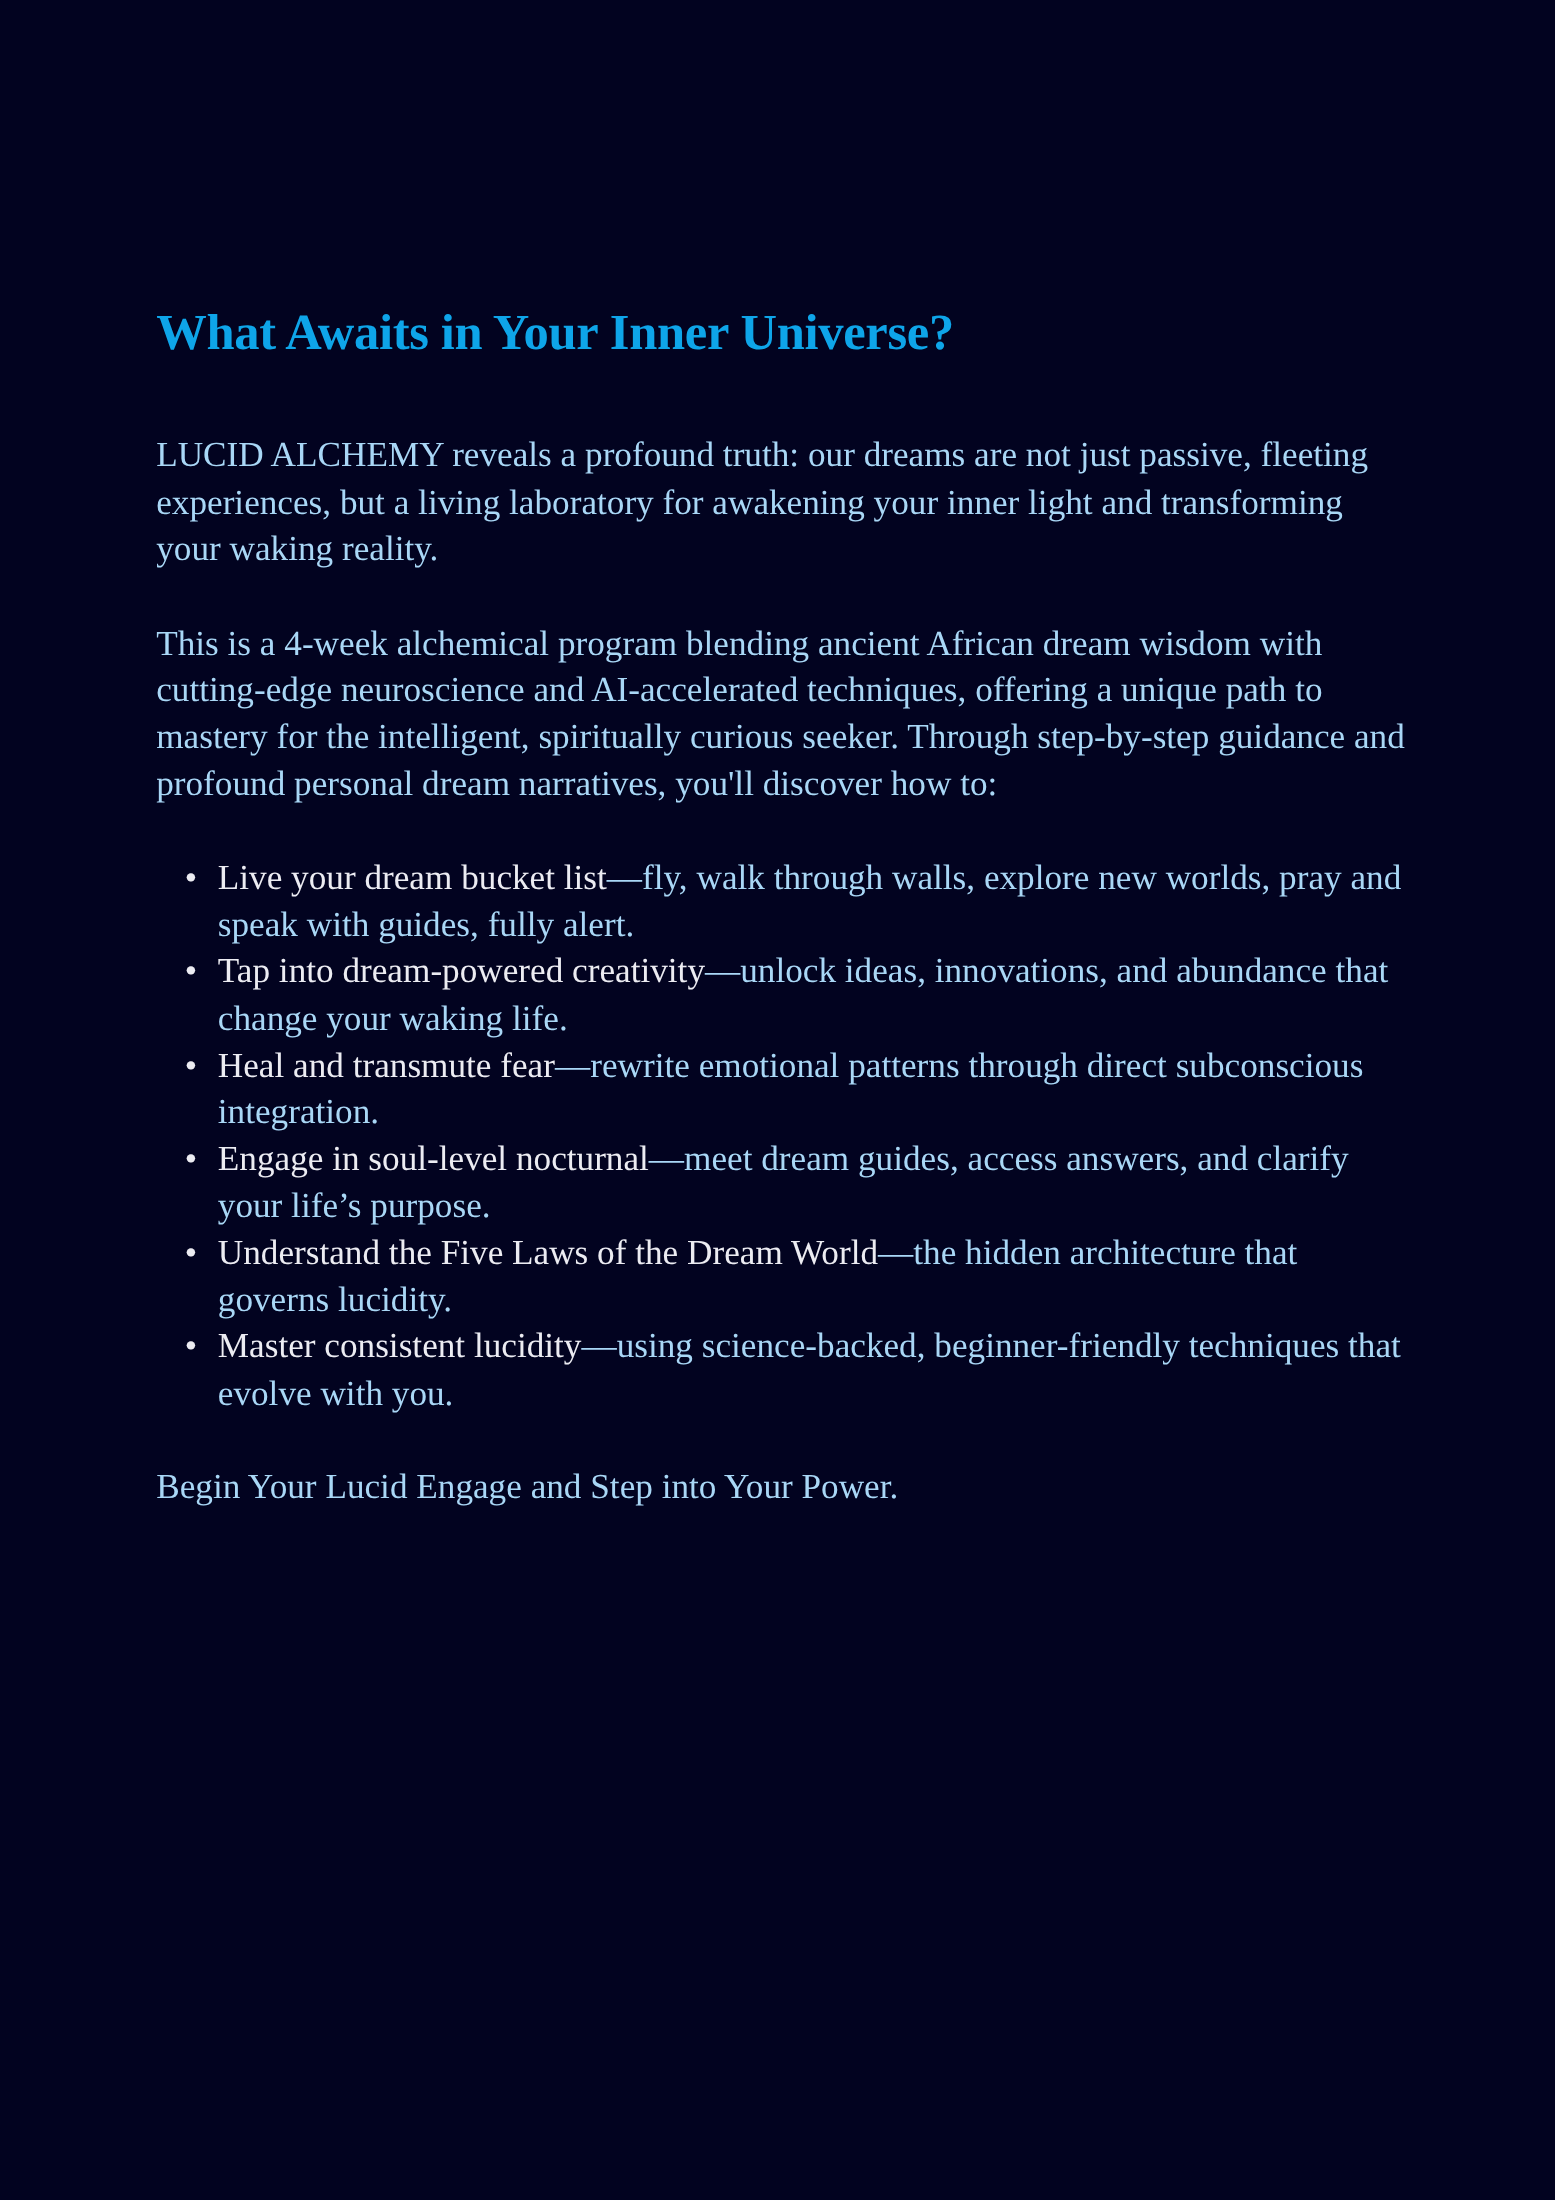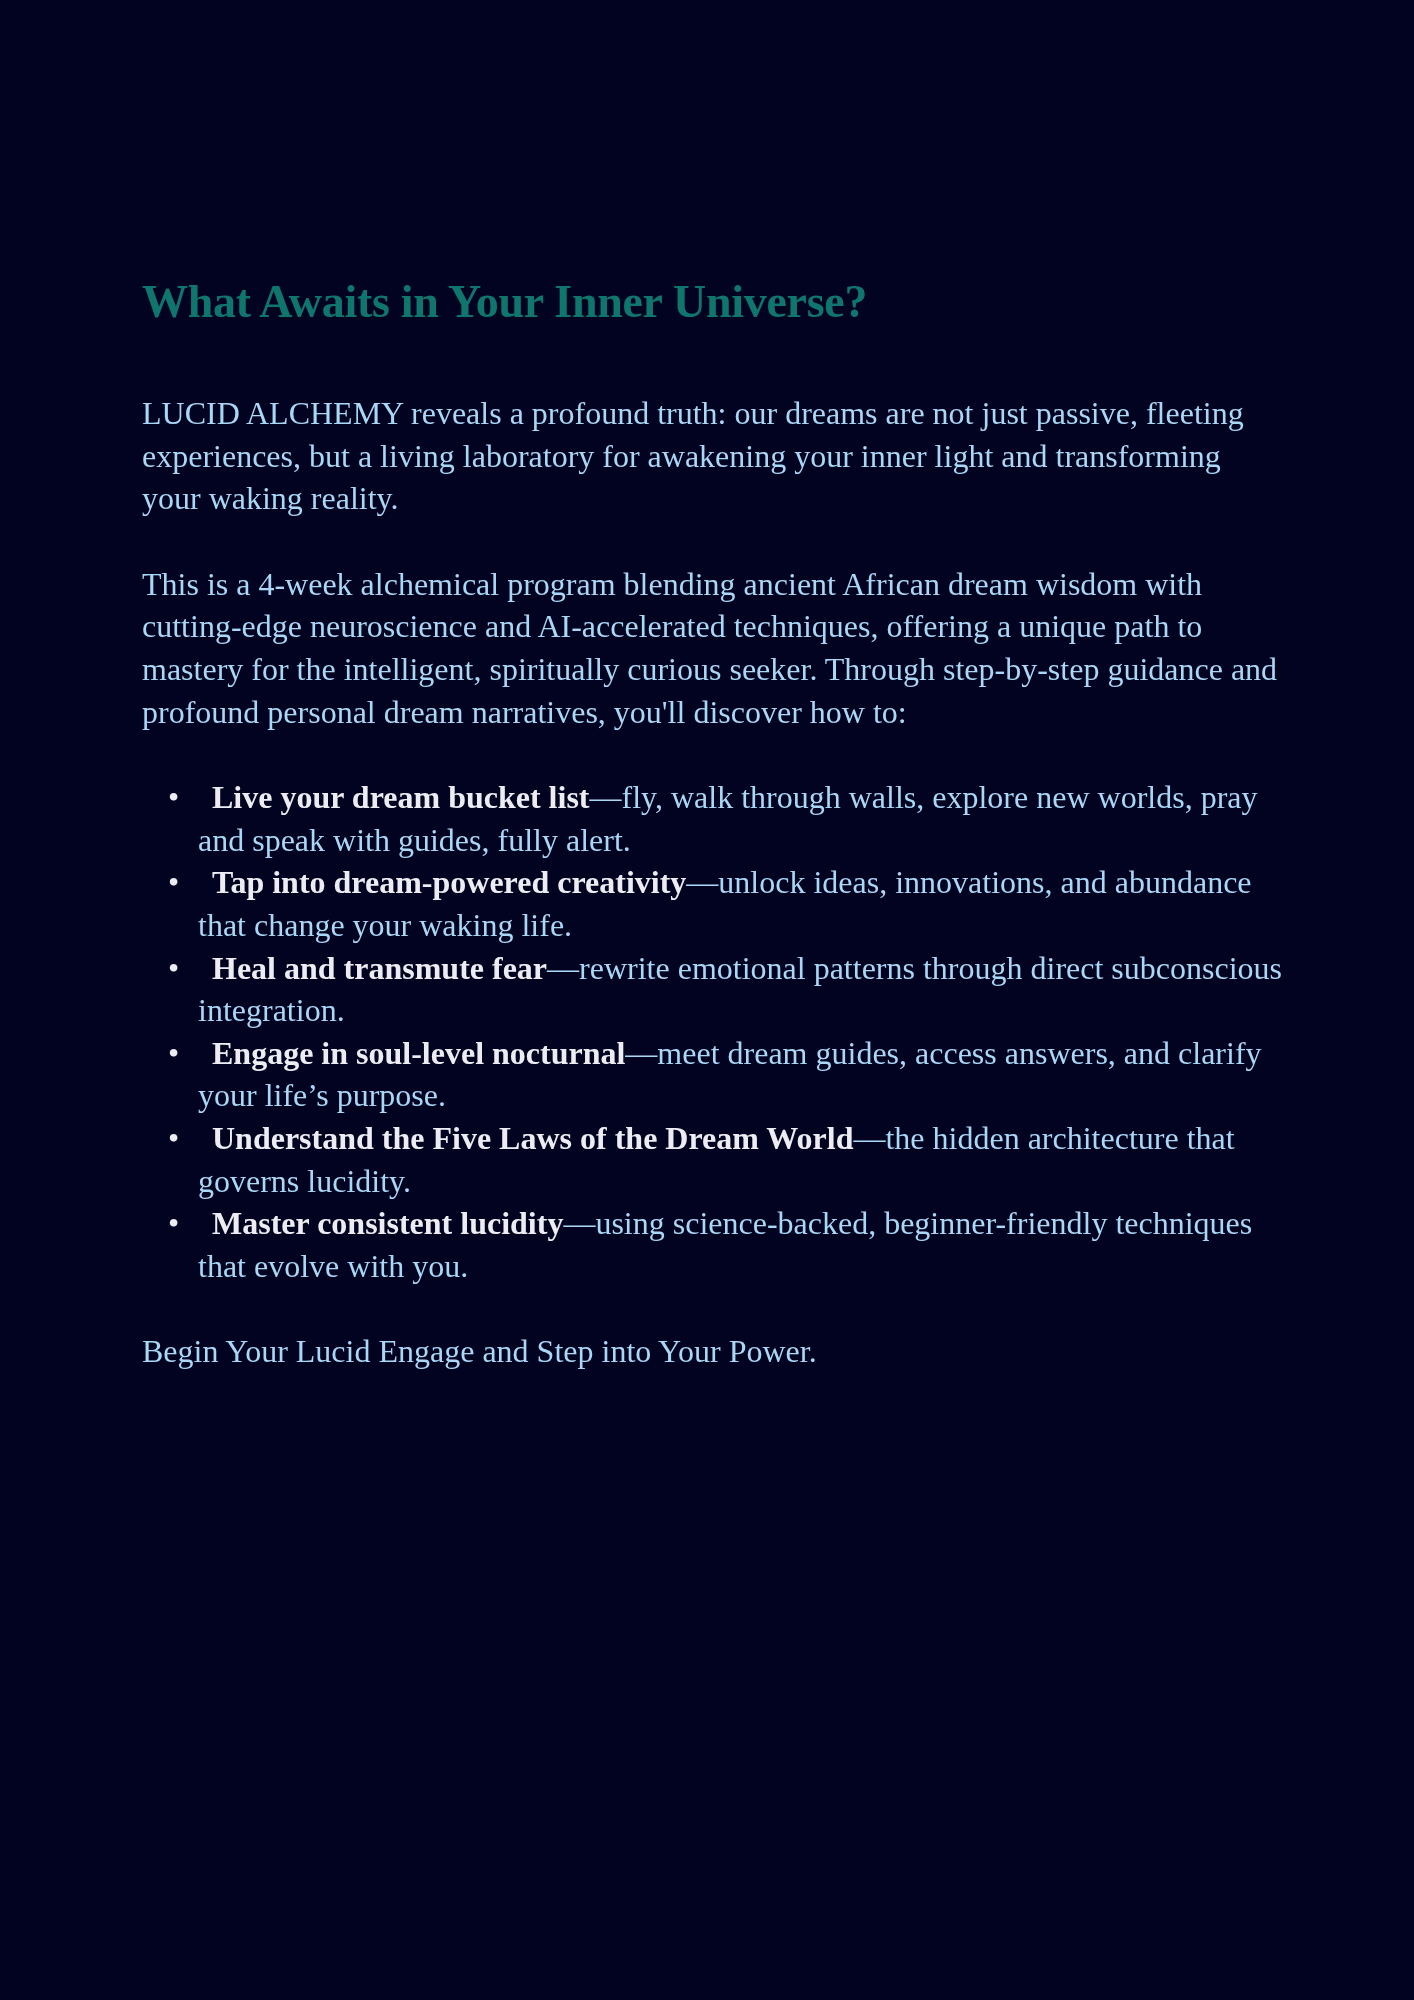--- a/index.html
+++ b/index.html
@@ -18,21 +18,21 @@
       left: 142px;
       top: 272px;
       width: 1140px;
     }
     h1 {
       margin: 0 0 60px 0;
       font-family: "Liberation Serif", "DejaVu Serif", serif;
       font-weight: bold;
       font-size: 46px;
       line-height: 60px;
-      color: #0f766e;
+      color: #0ea5e9;
       letter-spacing: -0.3px;
     }
     p {
       margin: 0 0 43px 0;
       font-family: "Liberation Serif", "DejaVu Serif", serif;
       font-size: 32px;
       line-height: 42.6px;
       color: #a9d7f6;
     }
     ul {
@@ -47,23 +47,22 @@
       line-height: 42.6px;
       color: #a9d7f6;
     }
     li .bullet {
       position: absolute;
       left: -30px;
       top: 0;
       color: #ececf2;
     }
     li .bold {
-      font-weight: bold;
+      font-weight: normal;
       color: #ececf2;
-      margin-left: 14px;
     }
   </style>
 </head>
 <body>
 
 <div class="content">
   <h1>What Awaits in Your Inner Universe?</h1>
 
   <p>LUCID ALCHEMY reveals a profound truth: our dreams are not just passive, fleeting experiences, but a living laboratory for awakening your inner light and transforming your waking reality.</p>
   <p>This is a 4-week alchemical program blending ancient African dream wisdom with cutting-edge neuroscience and AI-accelerated techniques, offering a unique path to mastery for the intelligent, spiritually curious seeker. Through step-by-step guidance and profound personal dream narratives, you'll discover how to:</p>

